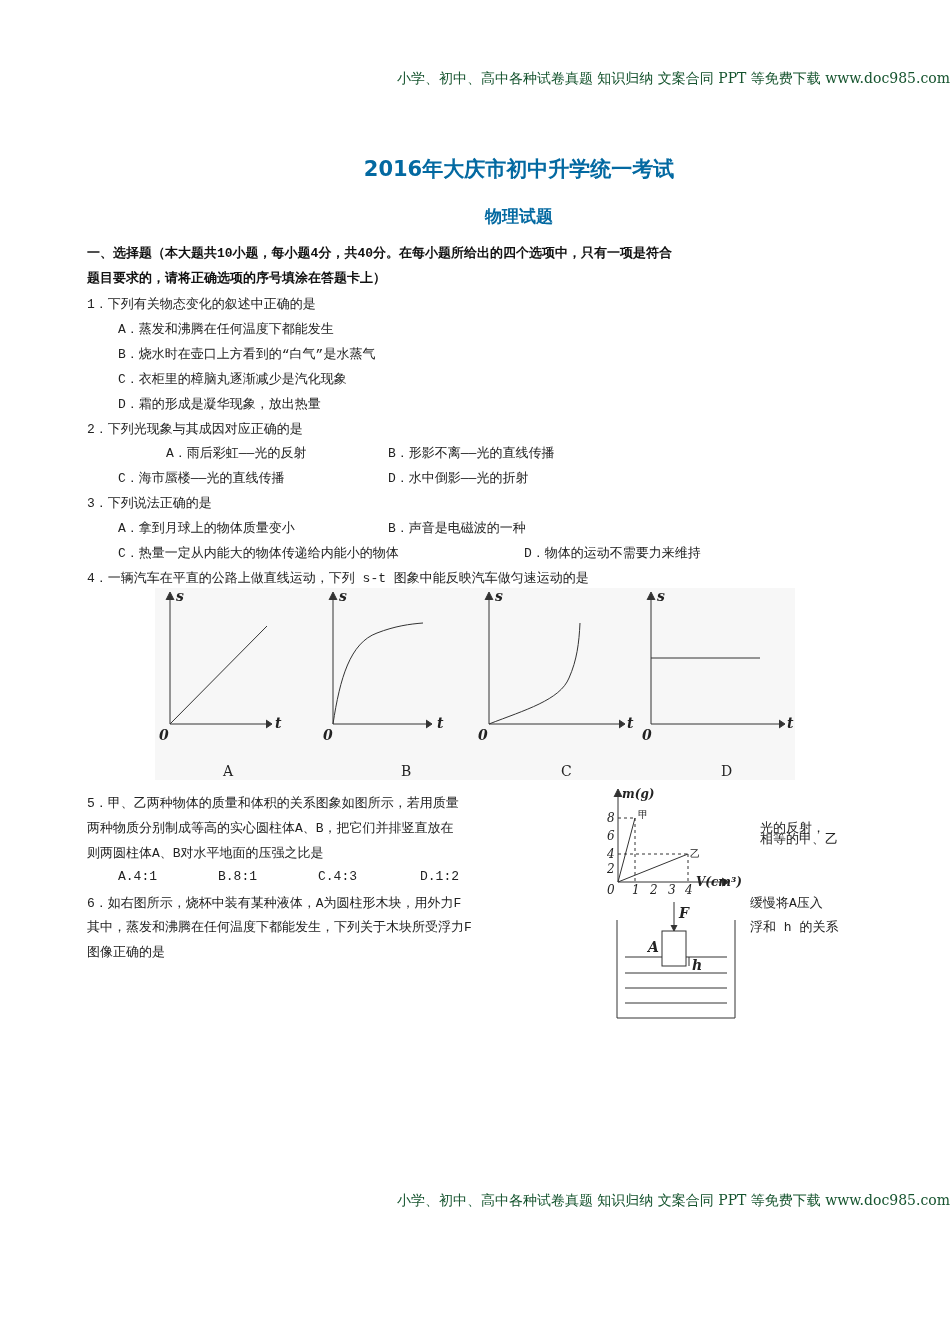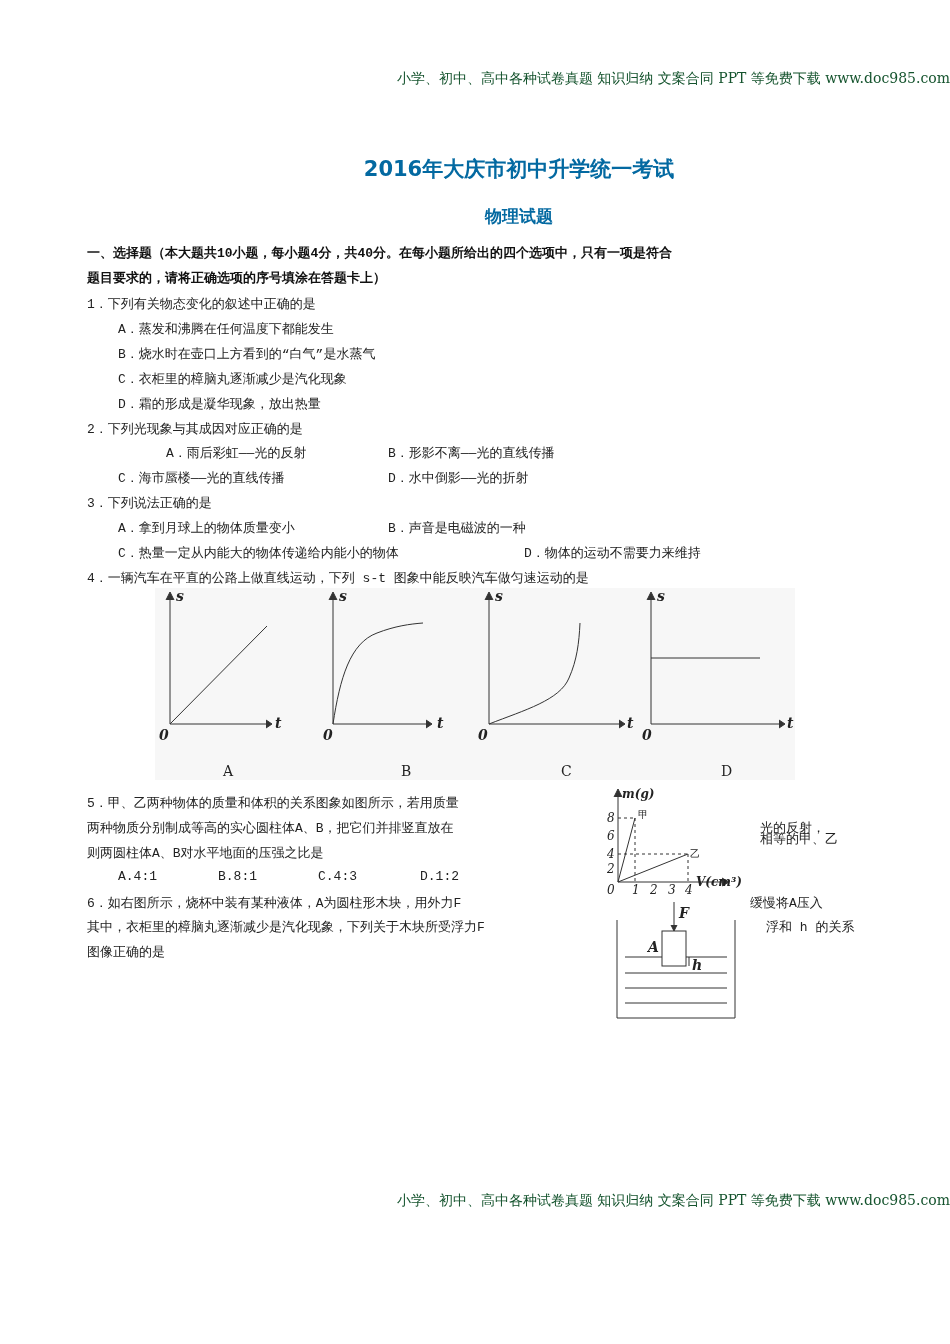--- a/index.html
+++ b/index.html
@@ -131,22 +131,22 @@
     <text x="87" y="109">4</text>
   </g>
   <g font-size="10" fill="#222">
     <text x="40" y="33">甲</text>
     <text x="92" y="72">乙</text>
   </g>
 </svg>
 
 <div class="line" style="left:87px;top:894px;">6．如右图所示，烧杯中装有某种液体，A为圆柱形木块，用外力F</div>
 <div class="line" style="left:750px;top:894px;">缓慢将A压入</div>
-<div class="line" style="left:87px;top:918px;">其中，衣柜里的樟脑丸逐渐减少是汽化现象，下列关于木块所受浮力F</div>
-<div class="line" style="left:750px;top:918px;margin-left:16px;">浮和 h 的关系</div>
+<div class="line" style="left:87px;top:918px;">其中，蒸发和沸腾在任何温度下都能发生，下列关于木块所受浮力F</div>
+<div class="line" style="left:750px;top:918px;">浮和 h 的关系</div>
 <div class="line" style="left:87px;top:943px;">图像正确的是</div>
 
 <svg class="fig" style="left:612px;top:900px;" width="130" height="125" viewBox="0 0 130 125">
   <g stroke="#333" stroke-width="1" fill="none">
     <polyline points="5,20 5,118 123,118 123,20"></polyline>
     <line x1="62" y1="2" x2="62" y2="30"></line>
     <polyline points="59,25 62,31 65,25" fill="#333"></polyline>
     <rect x="50" y="31" width="24" height="35" fill="#fff"></rect>
     <line x1="13" y1="57" x2="50" y2="57"></line>
       <line x1="74" y1="57" x2="115" y2="57"></line>

